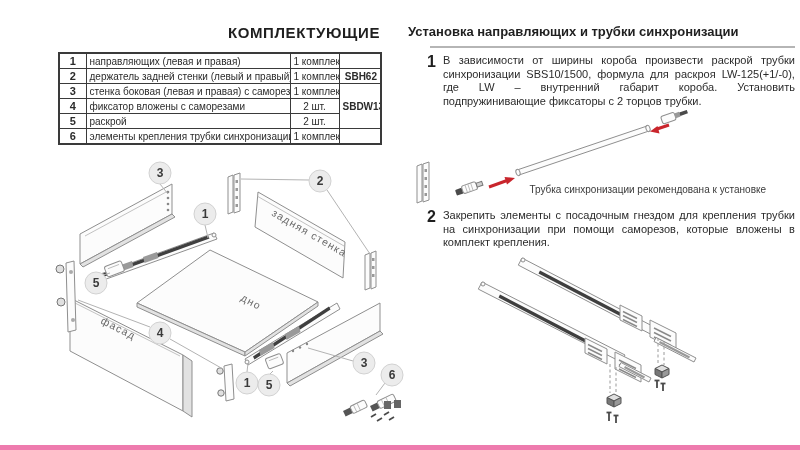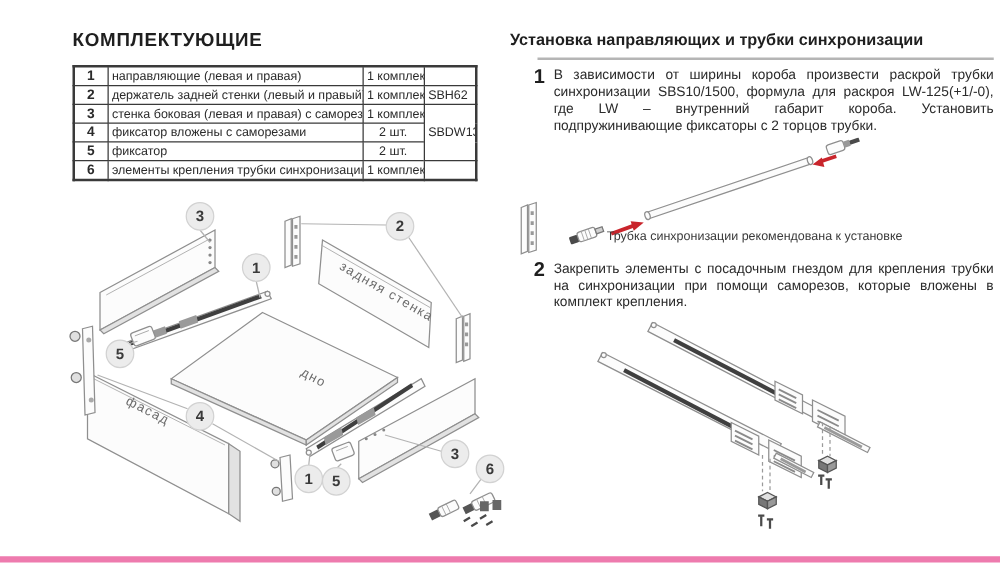--- a/index.html
+++ b/index.html
@@ -5,53 +5,53 @@
   html,body { margin:0; padding:0; }
   body {
     width:800px; height:450px; position:relative; overflow:hidden;
     background:#ffffff; color:#2b2b2b;
     font-family:"Liberation Sans", sans-serif;
   }
   
   .left-title {
     position:absolute; left:58px; top:24px; width:322px;
     font-size:15px; font-weight:bold; letter-spacing:.6px;
-    text-align:left; color:#1f1f1f;
+    text-align:right; color:#1f1f1f;
   }
   table.components {
     position:absolute; left:58px; top:52px;
     border-collapse:collapse; table-layout:fixed; width:322px;
     font-size:10px; color:#2b2b2b;
   }
   table.components td {
     border:1px solid #3a3a3a; padding:1px 3px; height:12px;
     overflow:hidden; white-space:nowrap;
   }
   table.components { border:2px solid #3a3a3a; }
   td.c-num  { font-weight:bold; font-size:11px; text-align:center; }
   td.c-qty  { text-align:center; }
-  td.c-part { text-align:left; }
+  td.c-part { text-align:right;font-weight:bold; }
   
   .right-title {
     position:absolute; left:408px; top:24px; width:388px;
     font-size:13px; font-weight:bold; color:#1f1f1f;
   }
   .title-rule {
     position:absolute; left:430px; top:46px; width:365px; height:0;
     border-top:2px solid #b5b5b5;
   }
   .step { position:absolute; display:flex; gap:7px; width:368px; }
   .step-1 { left:427px; top:54px; }
   .step-2 { left:427px; top:209px; }
   .step-num { font-size:16px; font-weight:bold; line-height:15px; color:#1f1f1f; }
   .step-text {
     font-size:11px; line-height:13.6px; text-align:justify; width:352px; color:#2b2b2b;
   }
   .tube-caption {
-    position:absolute; left:410px; top:184px; width:312px;
+    position:absolute; left:454px; top:184px; width:312px;
     font-size:10px; line-height:12px; text-align:right; color:#3a3a3a;
   }
   
   svg { position:absolute; font-family:"Liberation Sans", sans-serif; }
   .face   { fill:#fcfcfc; stroke:#8f8f8f; stroke-width:1; }
   .edge   { fill:#e2e2e2; stroke:#8f8f8f; stroke-width:1; }
   .thin   { stroke:#a8a8a8; stroke-width:.7; fill:none; }
   .leader { stroke:#b3b3b3; stroke-width:1; fill:none; }
   .dash   { stroke:#9a9a9a; stroke-width:1; stroke-dasharray:3 2.5; fill:none; }
   .balloon{ fill:#ececec; stroke:#d2d2d2; stroke-width:1; }
@@ -78,21 +78,21 @@
 <table class="components">
   <colgroup>
       <col style="width:27px">
       <col style="width:204px">
       <col style="width:49px">
       <col style="width:42px">
     </colgroup>
   <tbody>
     <tr>
       <td class="c-num">1</td>
-      <td class="c-name">направляющие (левая и правая)</td>
+      <td class="c-name">направляющих (левая и правая)</td>
       <td class="c-qty">1 комплект</td>
       <td class="c-part"></td>
     </tr>
     <tr>
       <td class="c-num">2</td>
       <td class="c-name">держатель задней стенки (левый и правый)</td>
       <td class="c-qty">1 комплект</td>
       <td class="c-part">SBH62</td>
     </tr>
     <tr>
@@ -101,21 +101,21 @@
       <td class="c-qty">1 комплект</td>
       <td class="c-part" rowspan="3">SBDW13</td>
     </tr>
     <tr>
       <td class="c-num">4</td>
       <td class="c-name">фиксатор вложены с саморезами</td>
       <td class="c-qty">2 шт.</td>
     </tr>
     <tr>
       <td class="c-num">5</td>
-      <td class="c-name">фиксатор</td>
+      <td class="c-name">раскрой</td>
       <td class="c-qty">2 шт.</td>
     </tr>
     <tr>
       <td class="c-num">6</td>
       <td class="c-name">элементы крепления трубки синхронизации</td>
       <td class="c-qty">1 комплект</td>
       <td class="c-part"></td>
     </tr>
   </tbody>
 </table>

